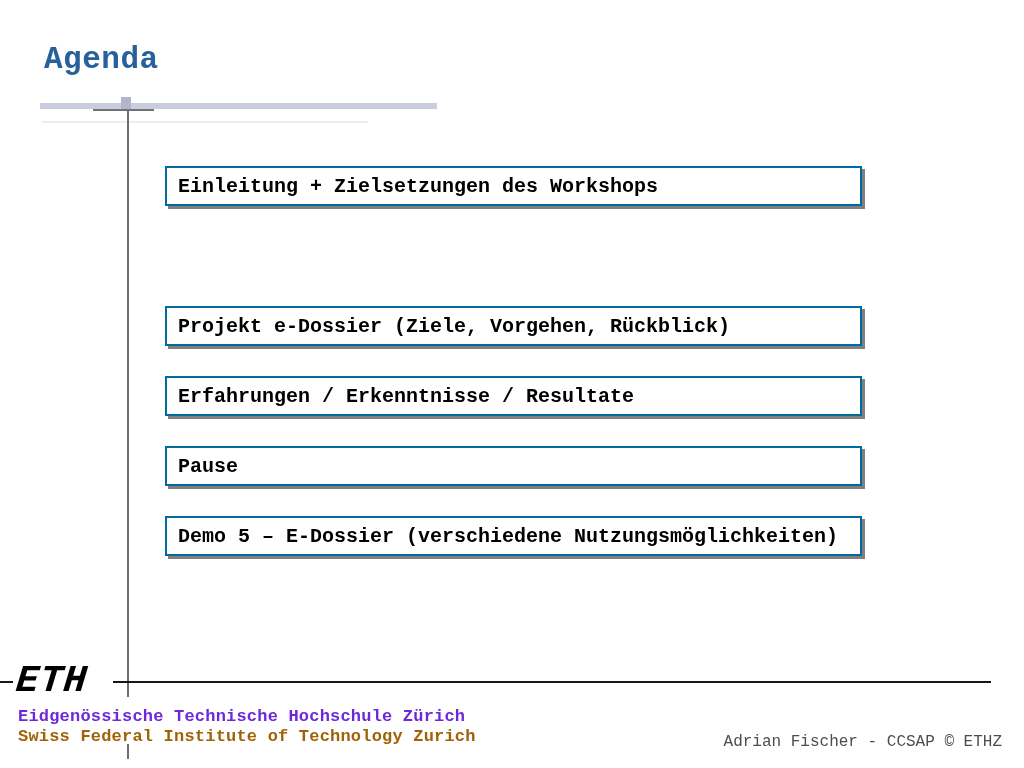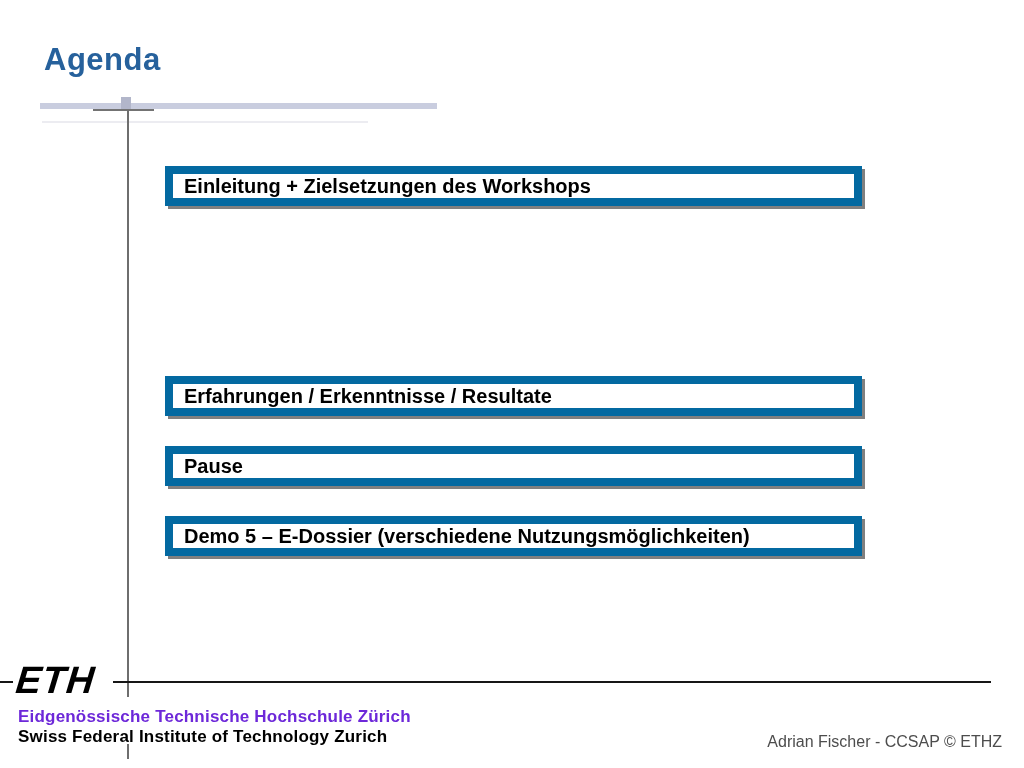--- a/index.html
+++ b/index.html
@@ -3,21 +3,21 @@
 <meta charset="utf-8">
 <style>
   html, body { margin: 0; padding: 0; }
   body {
     width: 1024px; height: 768px;
     background: #ffffff;
     overflow: hidden;
     font-family: "Liberation Sans", sans-serif;
     position: relative;
   }
-  .slide { position: absolute; inset: 0; width: 1024px; height: 718px; background:#fff; }
+  .slide { position: absolute; inset: 0; width: 1024px; height: 718px; background:#fff;font-family:Liberation Mono, monospace; }
 
   
   .slide-title {
     position: absolute; left: 44px; top: 42px;
     font-size: 31px; font-weight: bold; color: #26619C;
     letter-spacing: 0.5px;
   }
 
   
   .decor-bar {
@@ -43,21 +43,21 @@
   .vline-bottom {
     position: absolute; left: 127px; top: 744px;
     width: 2px; height: 15px; background: #6E6E6E;
   }
 
   
   .agenda-box {
     position: absolute; left: 165px; width: 697px; height: 40px;
     box-sizing: border-box;
     background: #ffffff;
-    border: 8px solid #0369a1;
+    border: 2px solid #0369a1;
     box-shadow: 3px 3px 0 #808080;
     display: flex; align-items: center;
     padding-left: 11px;
   }
   .agenda-box span {
     font-size: 20px; font-weight: bold; color: #000000;
     white-space: nowrap;
   }
 
   
@@ -75,21 +75,21 @@
     transform: skewX(-6deg);
     color: #000; letter-spacing: 1px;
   }
   .footer-inst-de {
     position: absolute; left: 18px; top: 707px;
     font-size: 17px; font-weight: bold; color: #6d28d9;
     letter-spacing: 0.2px; white-space: nowrap;
   }
   .footer-inst-en {
     position: absolute; left: 18px; top: 727px;
-    font-size: 17px; font-weight: bold; color: #000000;
+    font-size: 17px; font-weight: bold; color: #a16207;
     letter-spacing: 0.2px; white-space: nowrap;
   }
   .credit {
     position: absolute; right: 22px; top: 733px;
     font-size: 16px; color: #4d4d4d; white-space: nowrap;
   }
 </style>
 </head>
 <body>
 
@@ -100,20 +100,23 @@
   <div class="decor-bar"></div>
   <div class="decor-square"></div>
   <div class="decor-underline"></div>
   <div class="decor-faint-line"></div>
   <div class="vline-top"></div>
   <div class="vline-bottom"></div>
 
   <div class="agenda-box" style="top:166px">
     <span>Einleitung + Zielsetzungen des Workshops</span>
   </div>
+  <div class="agenda-box" style="top:306px">
+    <span>Projekt e-Dossier (Ziele, Vorgehen, Rückblick)</span>
+  </div>
   <div class="agenda-box" style="top:376px">
     <span>Erfahrungen / Erkenntnisse / Resultate</span>
   </div>
   <div class="agenda-box" style="top:446px">
     <span>Pause</span>
   </div>
   <div class="agenda-box" style="top:516px">
     <span>Demo 5 – E-Dossier (verschiedene Nutzungsmöglichkeiten)</span>
   </div>
 

